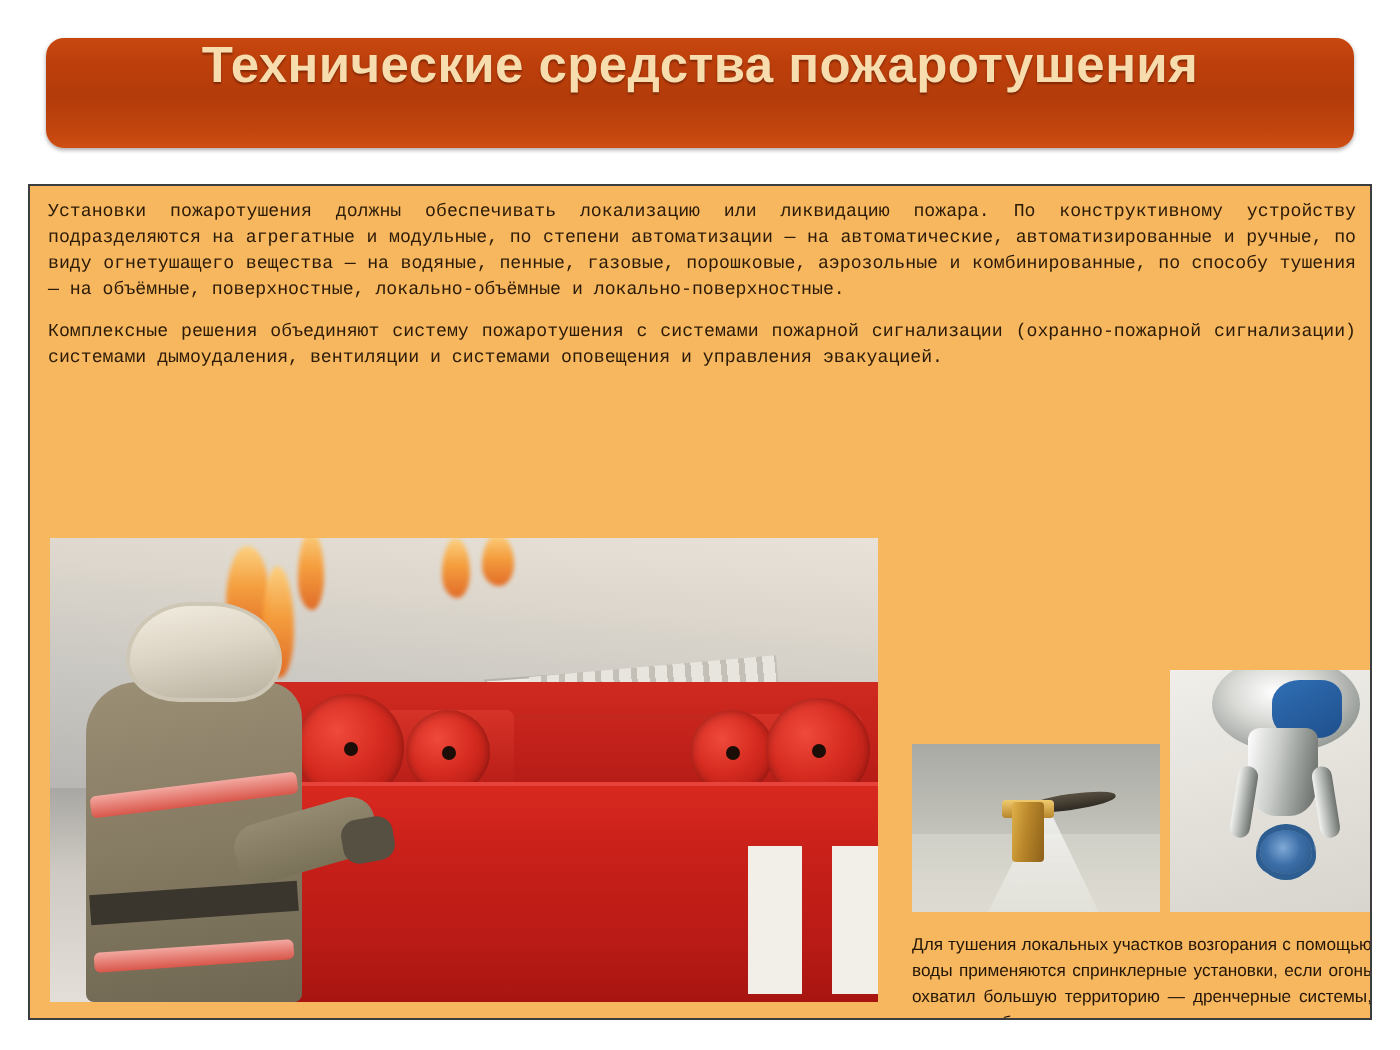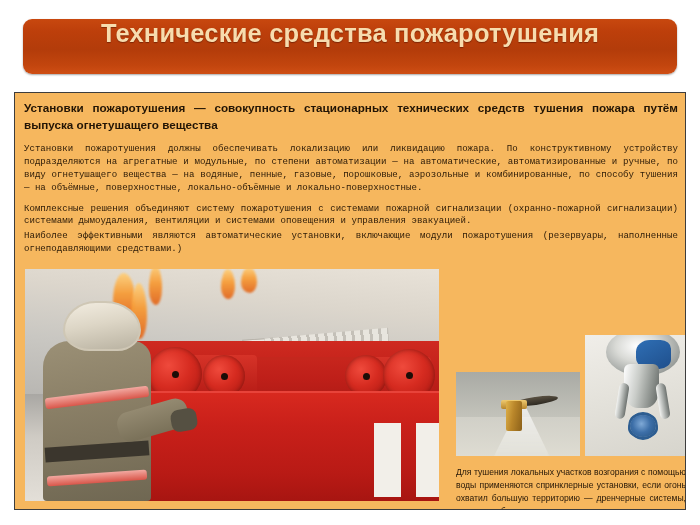--- a/index.html
+++ b/index.html
@@ -293,24 +293,22 @@
 <div class="slide">
 
   <div class="title-banner">
     <span class="title-text">Технические средства пожаротушения</span>
   </div>
 
   <div class="panel">
     <div class="panel-inner">
 
       <div class="text-wrap">
-        <p class="lead">Установки пожаротушения — совокупность стационарных технических средств тушения пожара путём выпуска огнетушащего вещества</p>
         <p class="para">Установки пожаротушения должны обеспечивать локализацию или ликвидацию пожара. По конструктивному устройству подразделяются на агрегатные и модульные, по степени автоматизации — на автоматические, автоматизированные и ручные, по виду огнетушащего вещества — на водяные, пенные, газовые, порошковые, аэрозольные и комбинированные, по способу тушения — на объёмные, поверхностные, локально-объёмные и локально-поверхностные.</p>
         <p class="para tight">Комплексные решения объединяют систему пожаротушения с системами пожарной сигнализации (охранно-пожарной сигнализации) системами дымоудаления, вентиляции и системами оповещения и управления эвакуацией.</p>
-        <p class="para">Наиболее эффективными являются автоматические установки, включающие модули пожаротушения (резервуары, наполненные огнеподавляющими средствами.)</p>
       </div>
 
       <div class="photo-main">
         <div class="ff-sky"></div>
         <div class="ff-flame" style="left:88px;top:4px;width:22px;height:46px;"></div>
         <div class="ff-flame" style="left:106px;top:14px;width:16px;height:56px;"></div>
         <div class="ff-flame" style="left:124px;top:-4px;width:13px;height:40px;"></div>
         <div class="ff-flame" style="left:196px;top:0px;width:14px;height:30px;"></div>
         <div class="ff-flame" style="left:216px;top:-2px;width:16px;height:26px;"></div>
         <div class="ff-ground"></div>

